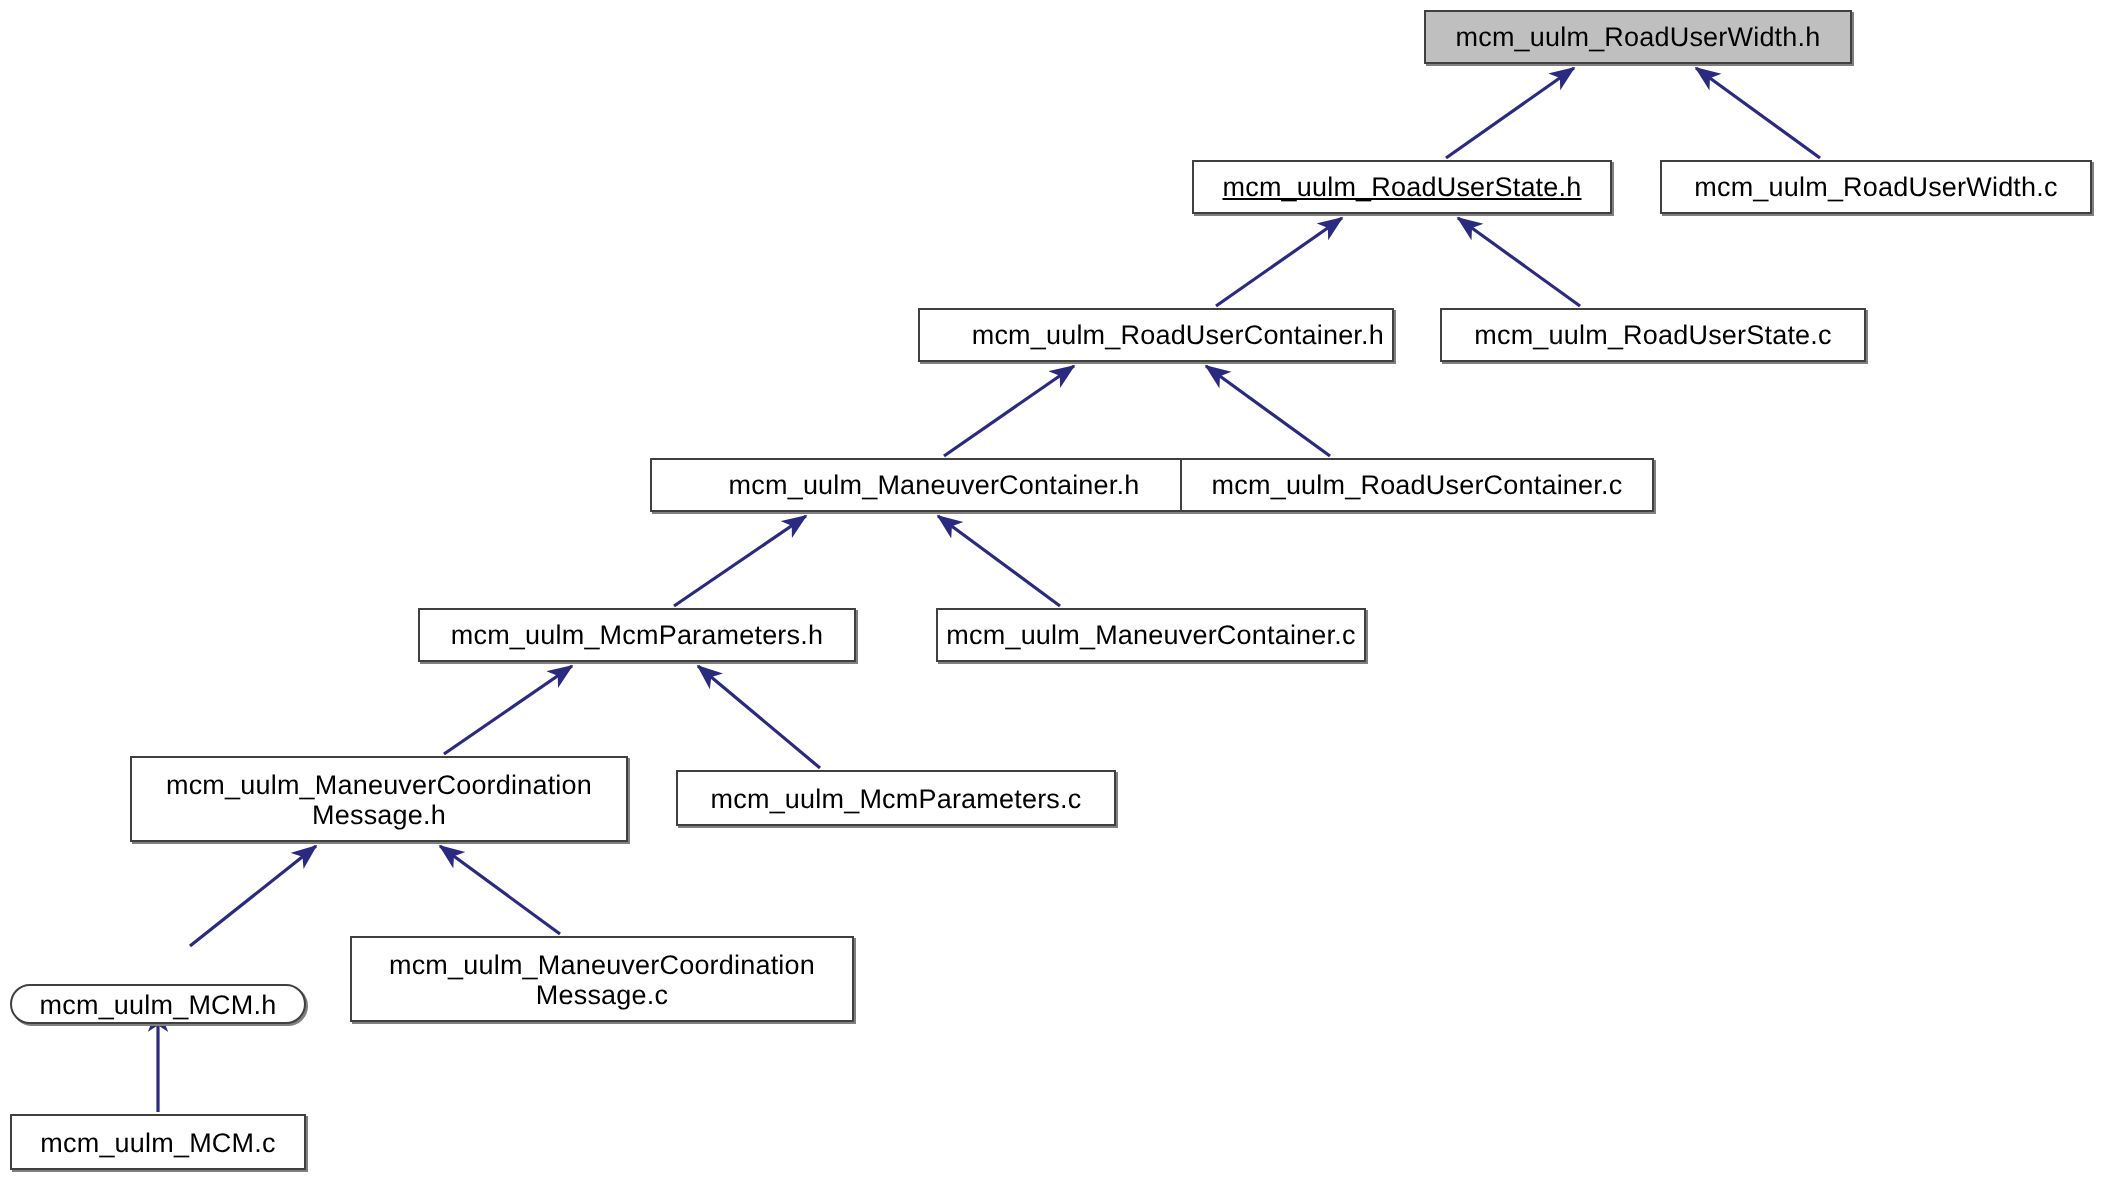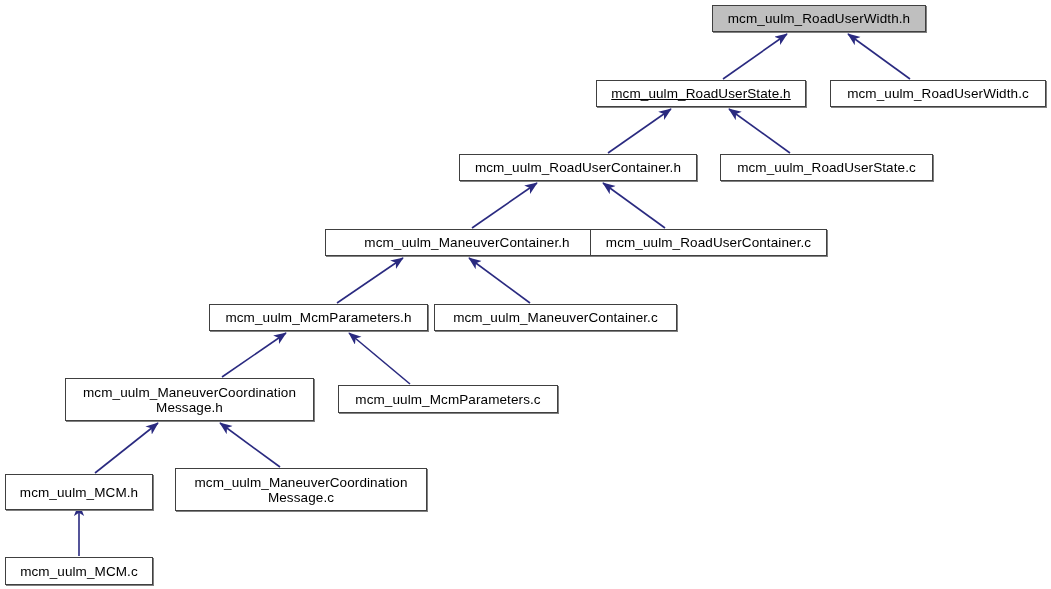--- a/index.html
+++ b/index.html
@@ -75,28 +75,28 @@
         <line x1="95" y1="473" x2="158" y2="423" stroke="#2a2a80" stroke-width="1.6" marker-end="url(#arrowhead)"></line>
         <line x1="280" y1="467" x2="220" y2="423" stroke="#2a2a80" stroke-width="1.6" marker-end="url(#arrowhead)"></line>
         <line x1="79" y1="556" x2="79" y2="504" stroke="#2a2a80" stroke-width="1.6" marker-end="url(#arrowhead)"></line>
       </g>
   </svg>
 
   <div id="nodes">
       <div class="node root" style="left: 712px; top: 5px; width: 214px; height: 27px;"><span class="node-label">mcm_uulm_RoadUserWidth.h</span></div>
       <div class="node" style="left: 596px; top: 80px; width: 210px; height: 27px; text-decoration: underline;"><span class="node-label">mcm_uulm_RoadUserState.h</span></div>
       <div class="node" style="left: 830px; top: 80px; width: 216px; height: 27px;"><span class="node-label">mcm_uulm_RoadUserWidth.c</span></div>
-      <div class="node" style="left: 459px; top: 154px; width: 238px; height: 27px;"><span class="node-label">mcm_uulm_RoadUserContainer.h</span></div>
+      <div class="node" style="left: 459px; top: 154px; width: 238px; height: 27px; text-align: right;"><span class="node-label">mcm_uulm_RoadUserContainer.h</span></div>
       <div class="node" style="left: 720px; top: 154px; width: 213px; height: 27px;"><span class="node-label">mcm_uulm_RoadUserState.c</span></div>
       <div class="node" style="left: 325px; top: 229px; width: 284px; height: 27px;"><span class="node-label">mcm_uulm_ManeuverContainer.h</span></div>
       <div class="node" style="left: 590px; top: 229px; width: 237px; height: 27px; align-items: center;"><span class="node-label">mcm_uulm_RoadUserContainer.c</span></div>
       <div class="node" style="left: 209px; top: 304px; width: 219px; height: 27px;"><span class="node-label">mcm_uulm_McmParameters.h</span></div>
-      <div class="node" style="left: 434px; top: 304px; width: 243px; height: 27px;"><span class="node-label">mcm_uulm_ManeuverContainer.c</span></div>
+      <div class="node" style="left: 468px; top: 304px; width: 215px; height: 27px;"><span class="node-label">mcm_uulm_ManeuverContainer.c</span></div>
       <div class="node" style="left: 65px; top: 378px; width: 249px; height: 43px;"><span class="node-label">mcm_uulm_ManeuverCoordination
 Message.h</span></div>
       <div class="node" style="left: 338px; top: 385px; width: 220px; height: 28px;"><span class="node-label">mcm_uulm_McmParameters.c</span></div>
-      <div class="node" style="left: 5px; top: 474px; width: 148px; height: 36px;"><span class="node-label">mcm_uulm_MCM.h</span></div>
+      <div class="node" style="left: 5px; top: 492px; width: 148px; height: 20px; border-radius: 14px;"><span class="node-label">mcm_uulm_MCM.h</span></div>
       <div class="node" style="left: 175px; top: 468px; width: 252px; height: 43px;"><span class="node-label">mcm_uulm_ManeuverCoordination
 Message.c</span></div>
       <div class="node" style="left: 5px; top: 557px; width: 148px; height: 28px;"><span class="node-label">mcm_uulm_MCM.c</span></div>
     </div>
 
 </div>
 
 </body></html>

